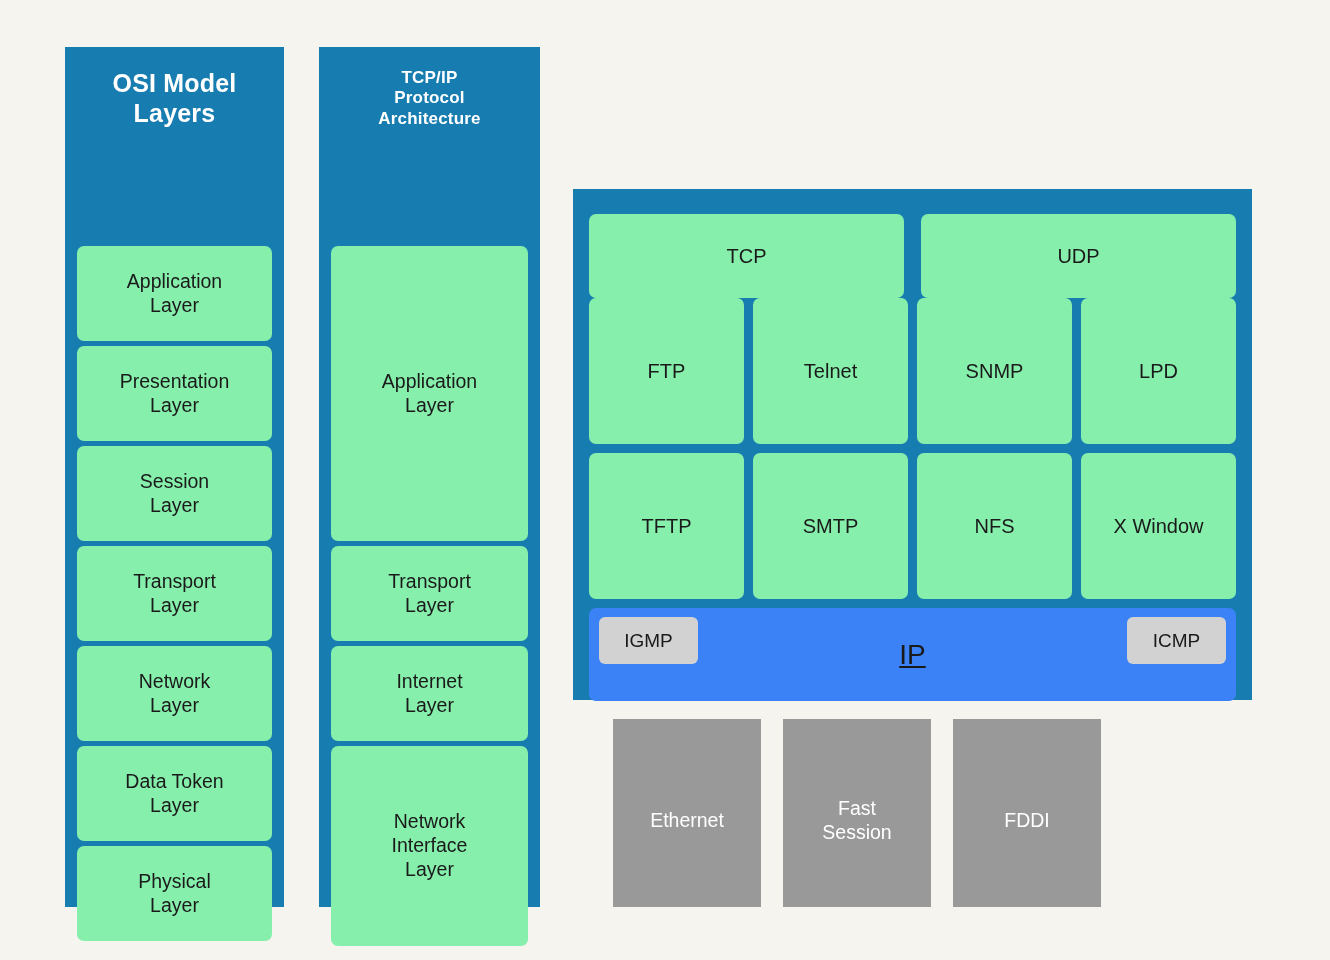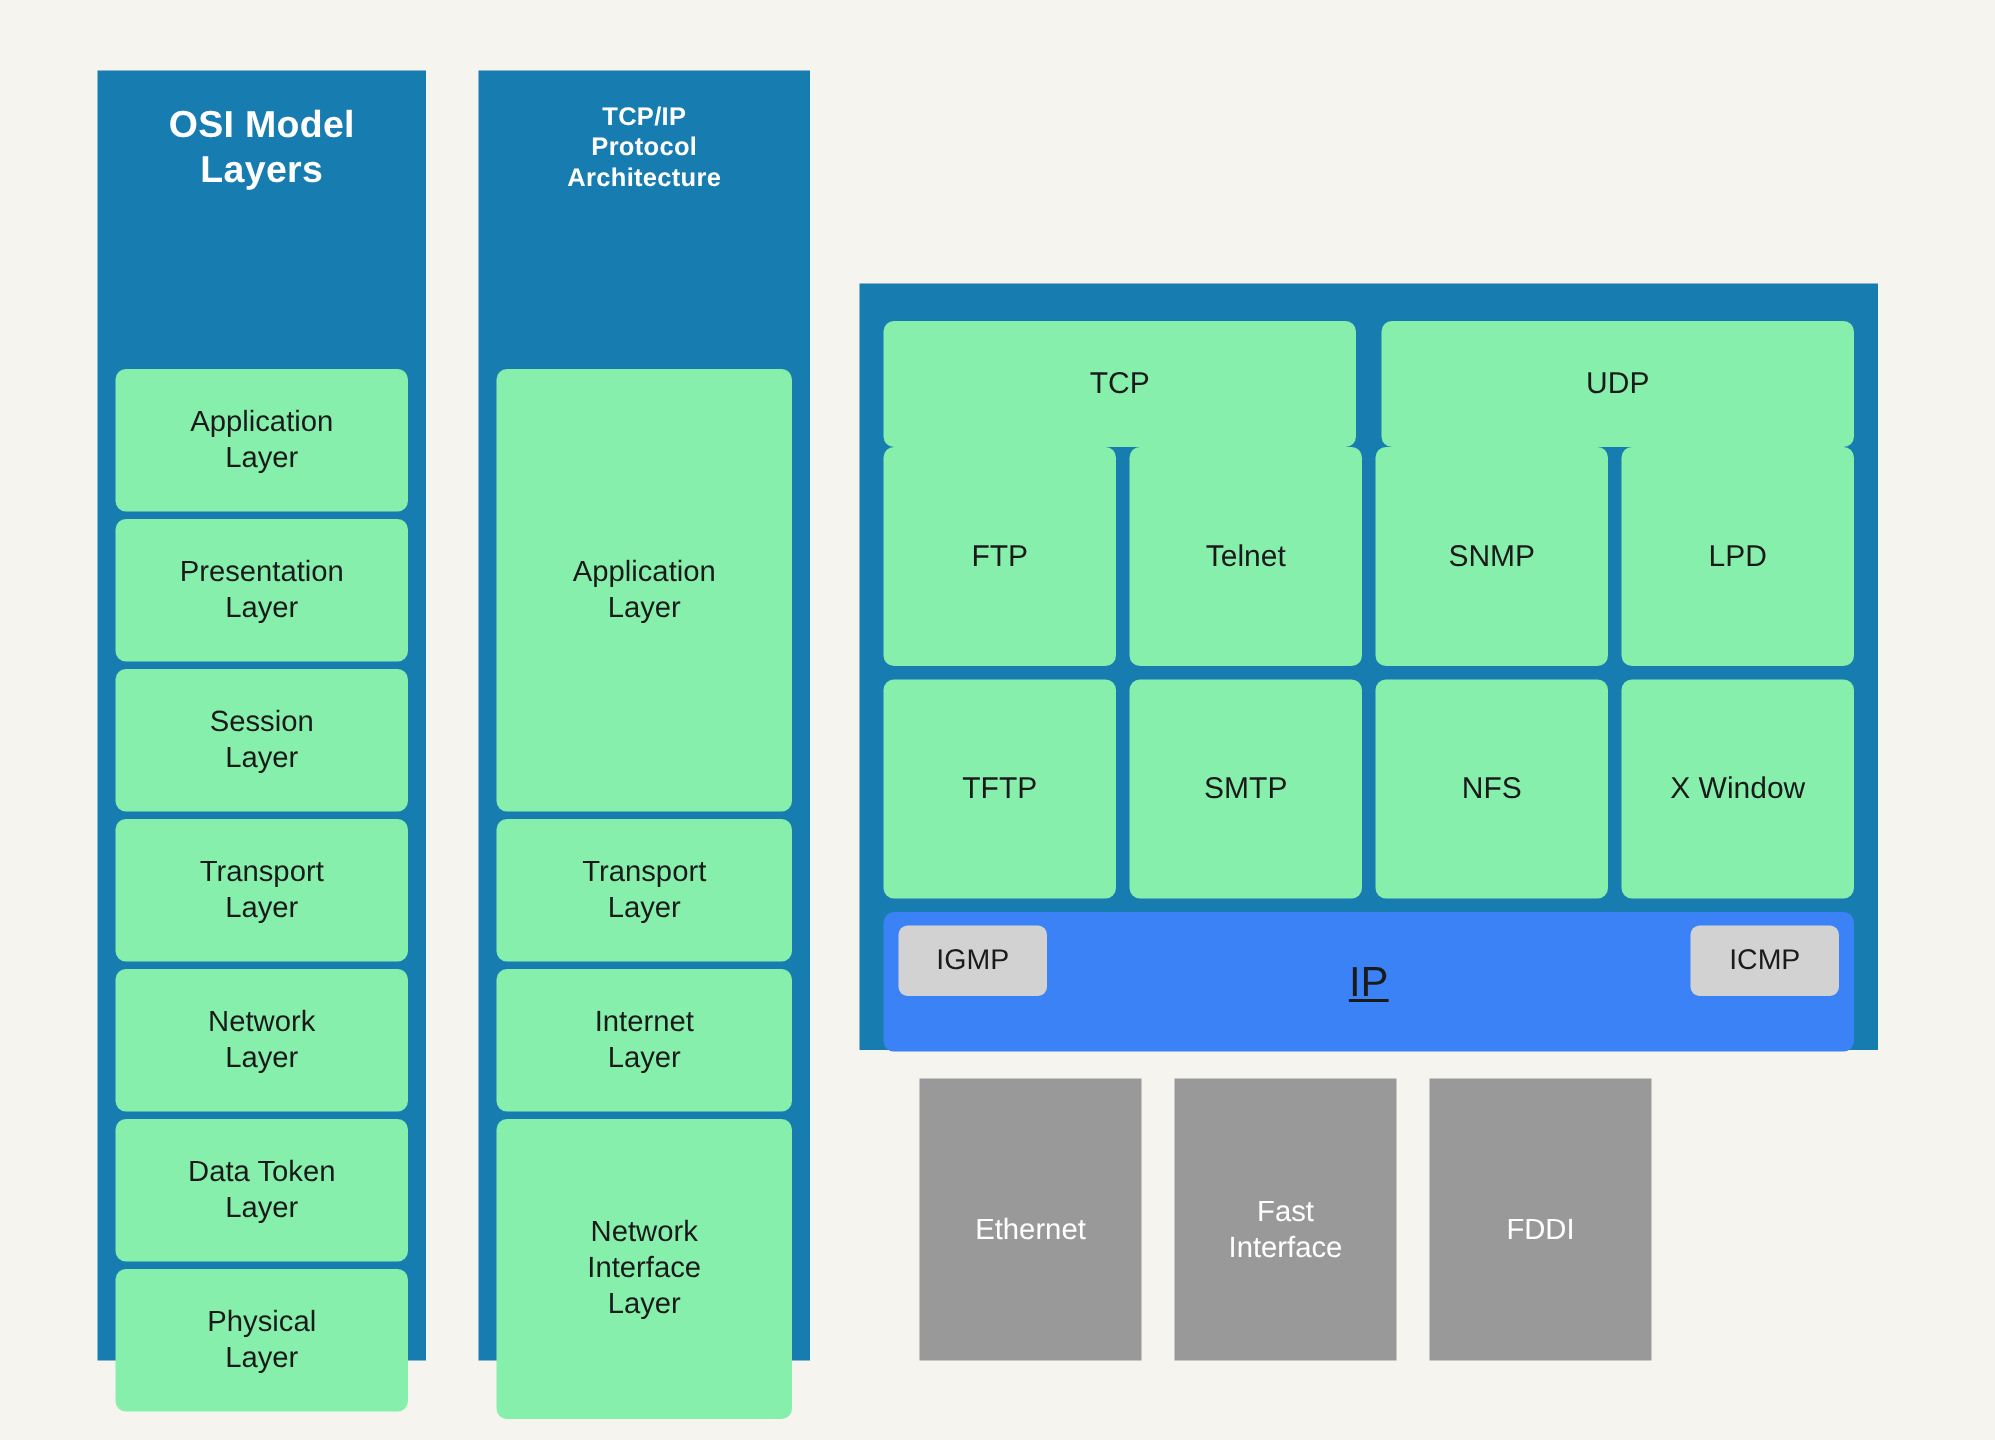--- a/index.html
+++ b/index.html
@@ -255,17 +255,17 @@
       <div class="sub-badge left">IGMP</div>
       <div class="ip-label">IP</div>
       <div class="sub-badge right">ICMP</div>
     </div>
 
   </div>
 
   <div id="link-row">
     <div class="gray-box">Ethernet</div>
     <div class="gray-box">Fast
-Interface</div>
+Session</div>
     <div class="gray-box">FDDI</div>
   </div>
 
 </div>
 
 </body></html>

